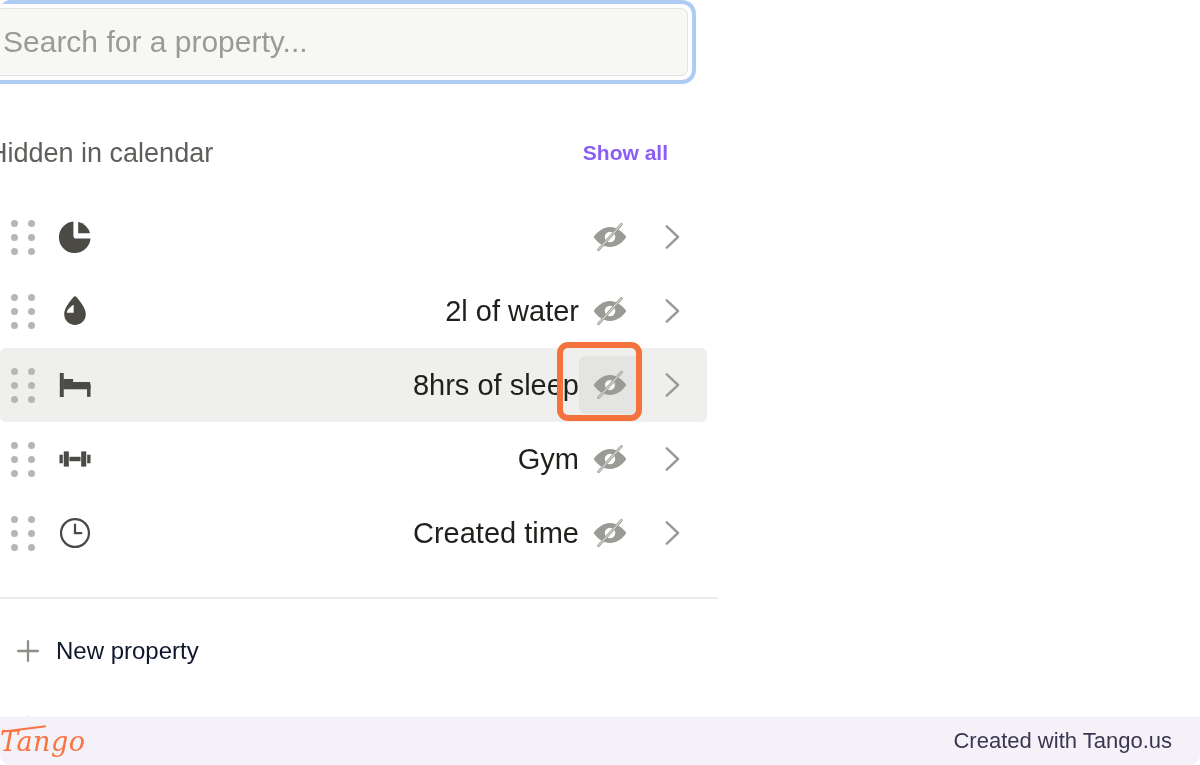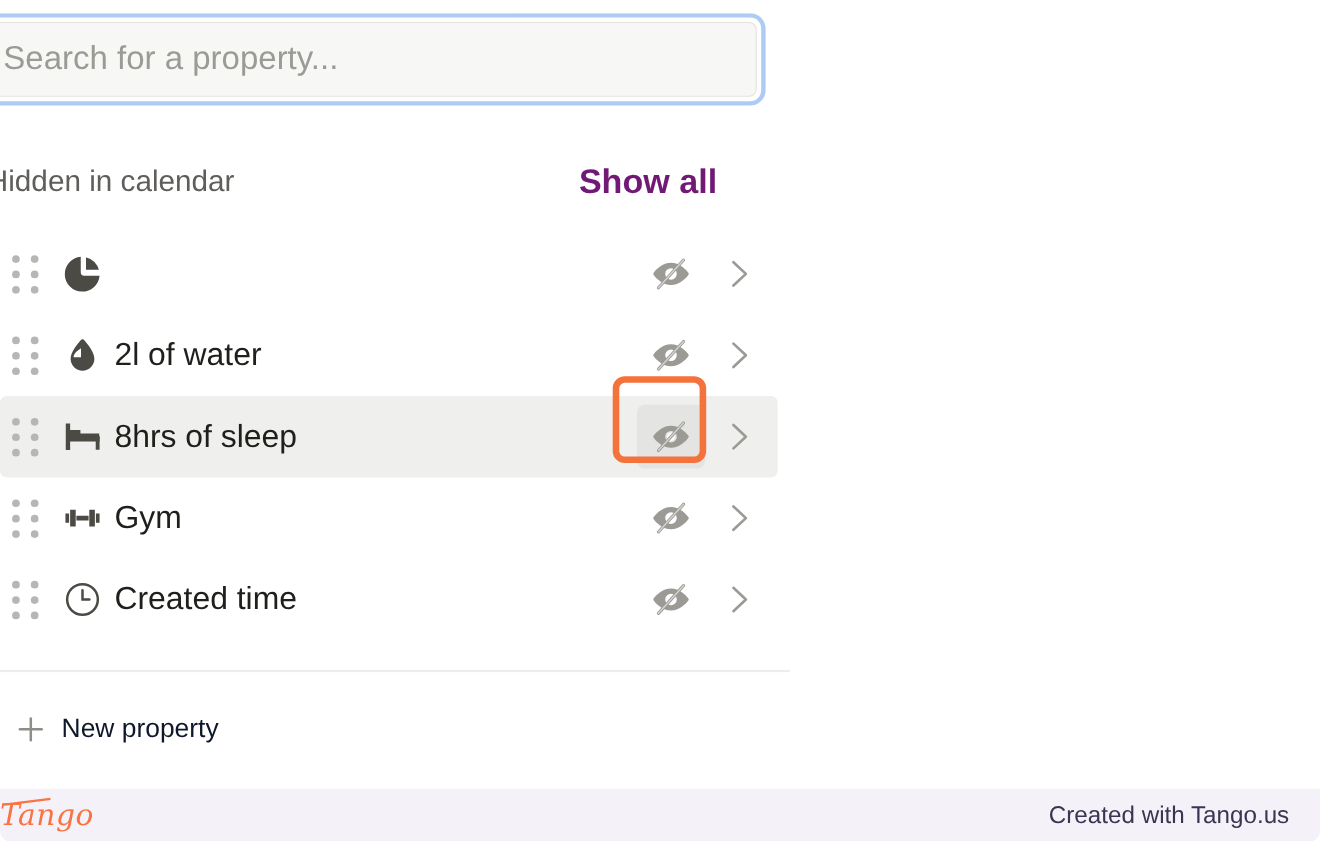--- a/index.html
+++ b/index.html
@@ -18,21 +18,21 @@
     height: 765px;
     background: #ffffff;
     border-radius: 10px;
     overflow: hidden;
   }
 
   
   #panel {
     position: absolute;
     left: 0;
-    top: 12px;
+    top: 0;
     width: 719px;
     height: 727px;
     background: #ffffff;
     overflow: hidden;
   }
 
   
   .search-wrap {
     position: absolute;
     left: -16px;
@@ -69,42 +69,43 @@
     align-items: center;
     justify-content: space-between;
   }
   .section-title {
     font-size: 27px;
     color: #5f5e5a;
     white-space: nowrap;
     margin-left: -12px;
   }
   .show-all {
-    font-size: 31px;
+    font-size: 21px;
     font-weight: bold;
-    color: #701a75;
+    color: #8b5cf6;
     cursor: pointer;
-    margin-right: 48px;
+    margin-right: 32px;
   }
 
   
   #rows {
     position: absolute;
     left: 0;
     top: 200px;
     width: 708px;
   }
   .prop-row {
     position: relative;
     display: flex;
     align-items: center;
     height: 74px;
     width: 707px;
     border-radius: 6px;
     cursor: pointer;
+    text-align: right;
   }
   .prop-row.active { background: #efefee; }
 
   .drag-handle {
     width: 46px;
     display: flex;
     justify-content: center;
     flex: 0 0 auto;
     cursor: grab;
   }

